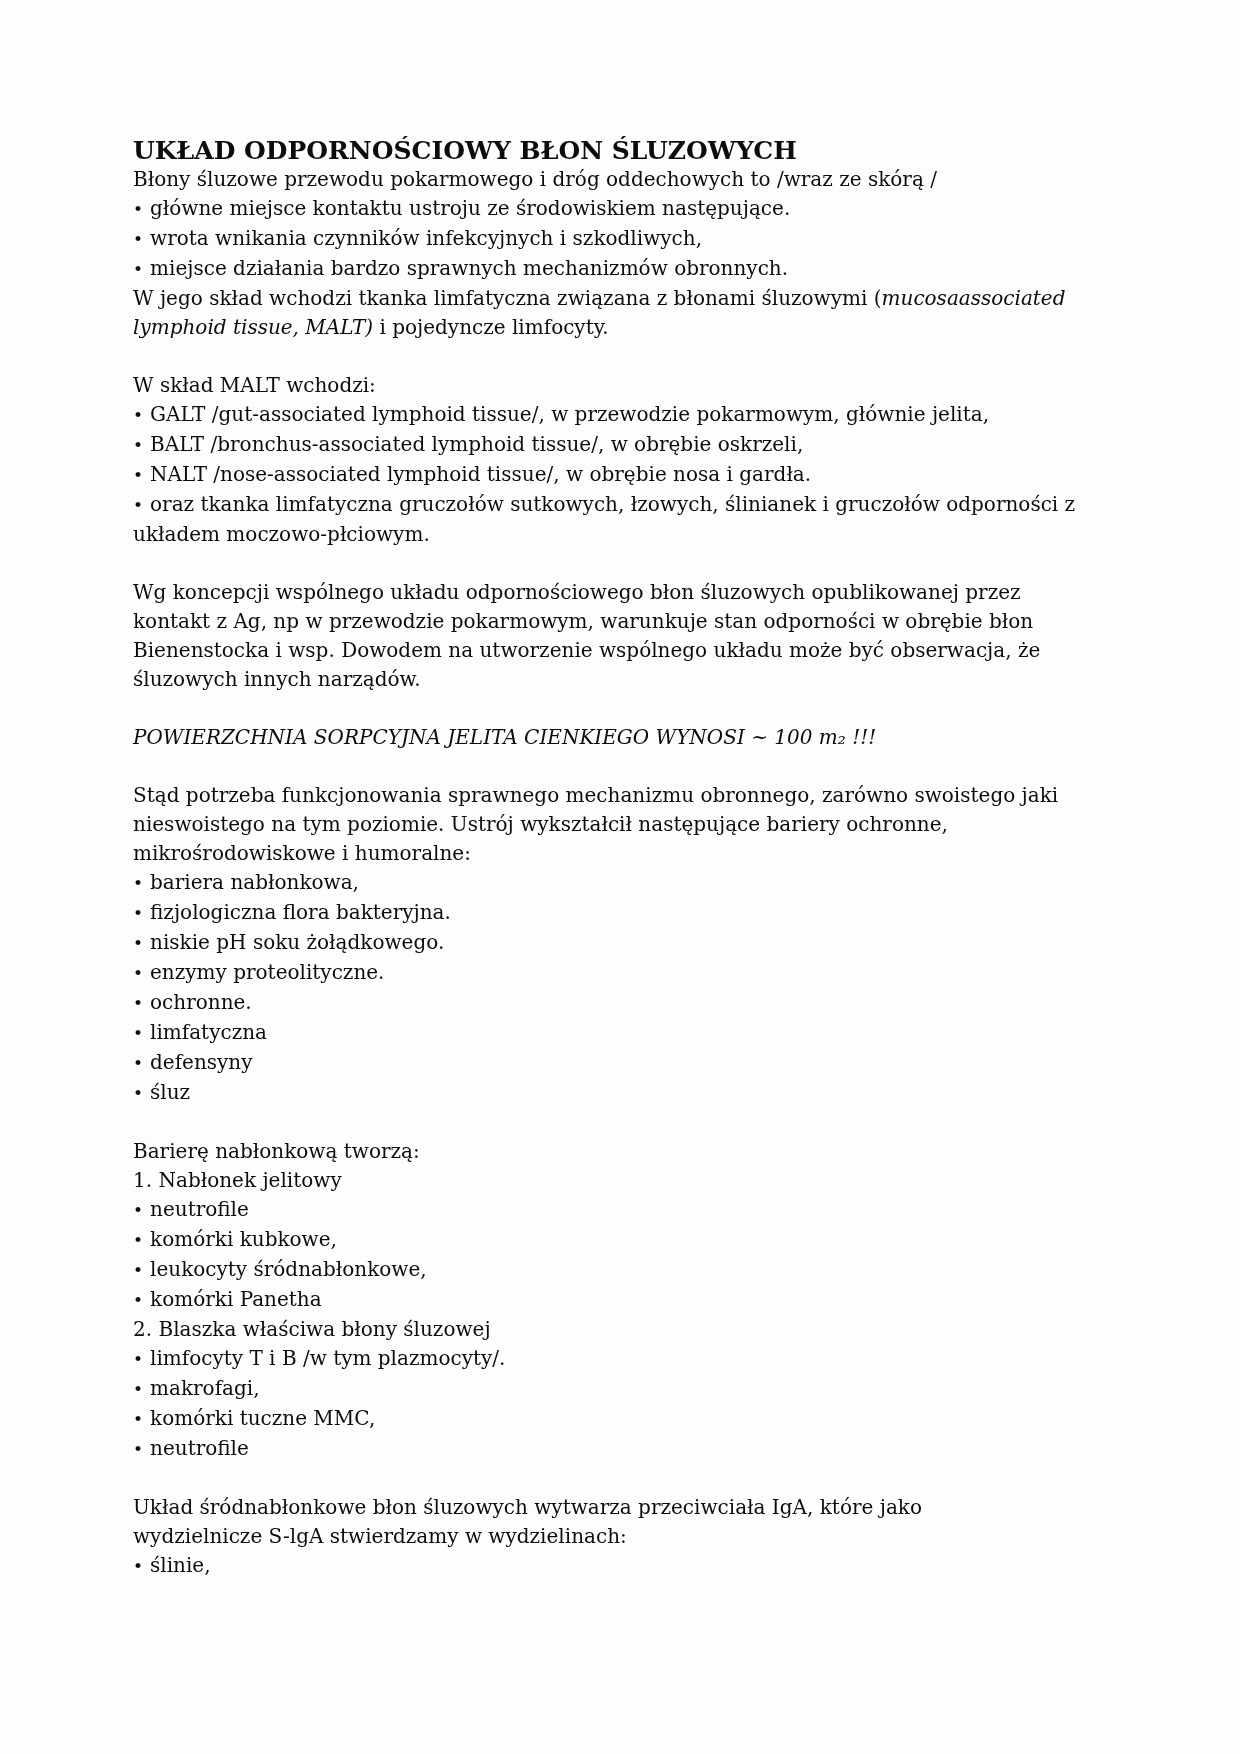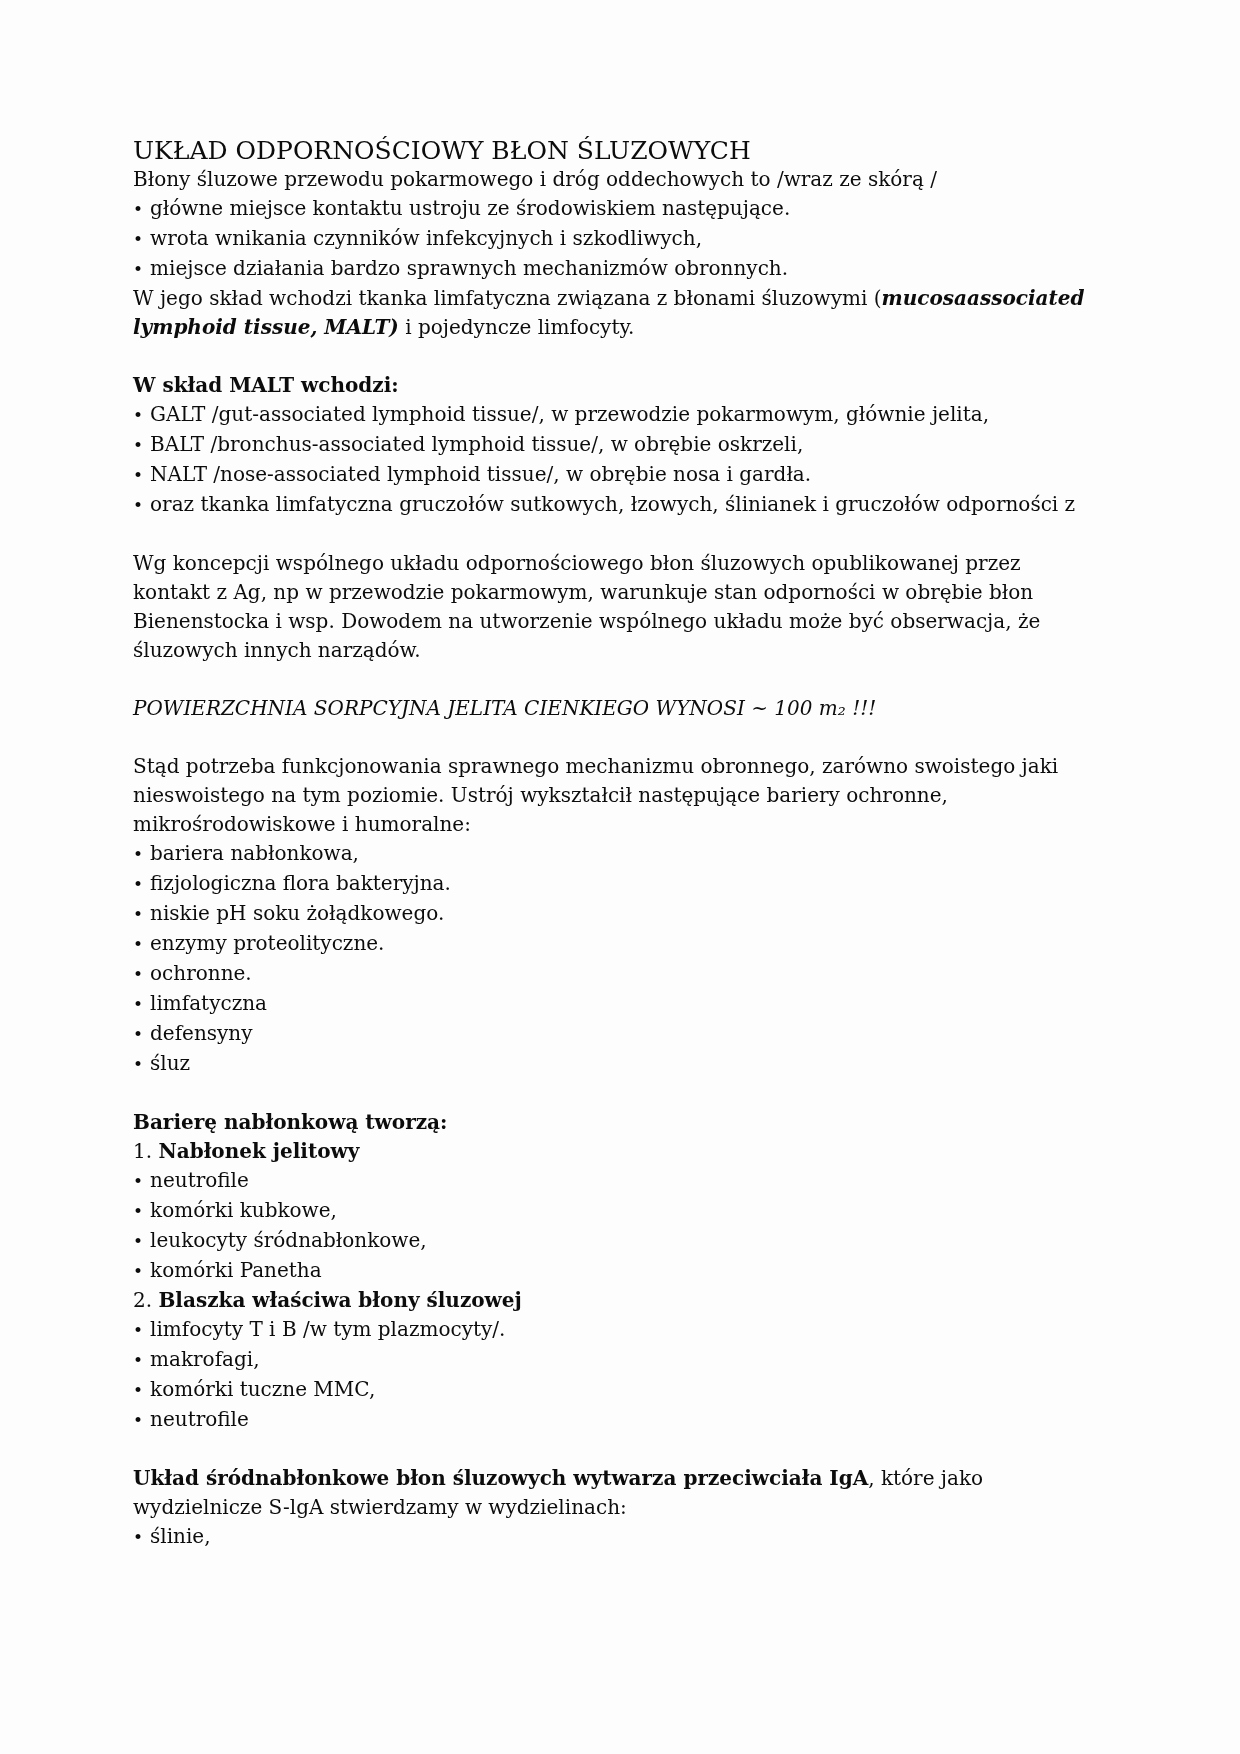--- a/index.html
+++ b/index.html
@@ -17,24 +17,24 @@
     padding: 136px 90px 0 133px;
     font-size: 20px;
     line-height: 29px;
   }
   .line {
     white-space: pre;
     min-height: 29px;
   }
   .heading {
     font-size: 25px;
-    font-weight: normal;
+    font-weight: bold;
     line-height: 29px;
   }
-  .b { font-weight: bold; }
+  .b { font-weight: normal; }
   .i { font-style: italic; }
   .bullet-glyph {
     display: inline-block;
     margin-right: 7px;
     font-size: 17px;
     vertical-align: baseline;
   }
 </style>
 </head>
 <body>
@@ -48,20 +48,21 @@
       <div class="line bullet"><span class="bullet-glyph">•</span><span>wrota wnikania czynników infekcyjnych i szkodliwych,</span></div>
       <div class="line bullet"><span class="bullet-glyph">•</span><span>miejsce działania bardzo sprawnych mechanizmów obronnych.</span></div>
       <div class="line text"><span>W jego skład wchodzi tkanka limfatyczna związana z błonami śluzowymi (</span><span class="b i">mucosaassociated</span></div>
       <div class="line text"><span class="b i">lymphoid tissue, MALT)</span><span> i pojedyncze limfocyty.</span></div>
       <div class="line blank">&nbsp;</div>
       <div class="line text"><span class="b">W skład MALT wchodzi:</span></div>
       <div class="line bullet"><span class="bullet-glyph">•</span><span>GALT /gut-associated lymphoid tissue/, w przewodzie pokarmowym, głównie jelita,</span></div>
       <div class="line bullet"><span class="bullet-glyph">•</span><span>BALT /bronchus-associated lymphoid tissue/, w obrębie oskrzeli,</span></div>
       <div class="line bullet"><span class="bullet-glyph">•</span><span>NALT /nose-associated lymphoid tissue/, w obrębie nosa i gardła.</span></div>
       <div class="line bullet"><span class="bullet-glyph">•</span><span>oraz tkanka limfatyczna gruczołów sutkowych, łzowych, ślinianek i gruczołów odporności z</span></div>
+      <div class="line text"><span>układem moczowo-płciowym.</span></div>
       <div class="line blank">&nbsp;</div>
       <div class="line text"><span>Wg koncepcji wspólnego układu odpornościowego błon śluzowych opublikowanej przez</span></div>
       <div class="line text"><span>kontakt z Ag, np w przewodzie pokarmowym, warunkuje stan odporności w obrębie błon</span></div>
       <div class="line text"><span>Bienenstocka i wsp. Dowodem na utworzenie wspólnego układu może być obserwacja, że</span></div>
       <div class="line text"><span>śluzowych innych narządów.</span></div>
       <div class="line blank">&nbsp;</div>
       <div class="line text"><span class="i">POWIERZCHNIA SORPCYJNA JELITA CIENKIEGO WYNOSI ~ 100 m₂ !!!</span></div>
       <div class="line blank">&nbsp;</div>
       <div class="line text"><span>Stąd potrzeba funkcjonowania sprawnego mechanizmu obronnego, zarówno swoistego jaki</span></div>
       <div class="line text"><span>nieswoistego na tym poziomie. Ustrój wykształcił następujące bariery ochronne,</span></div>

